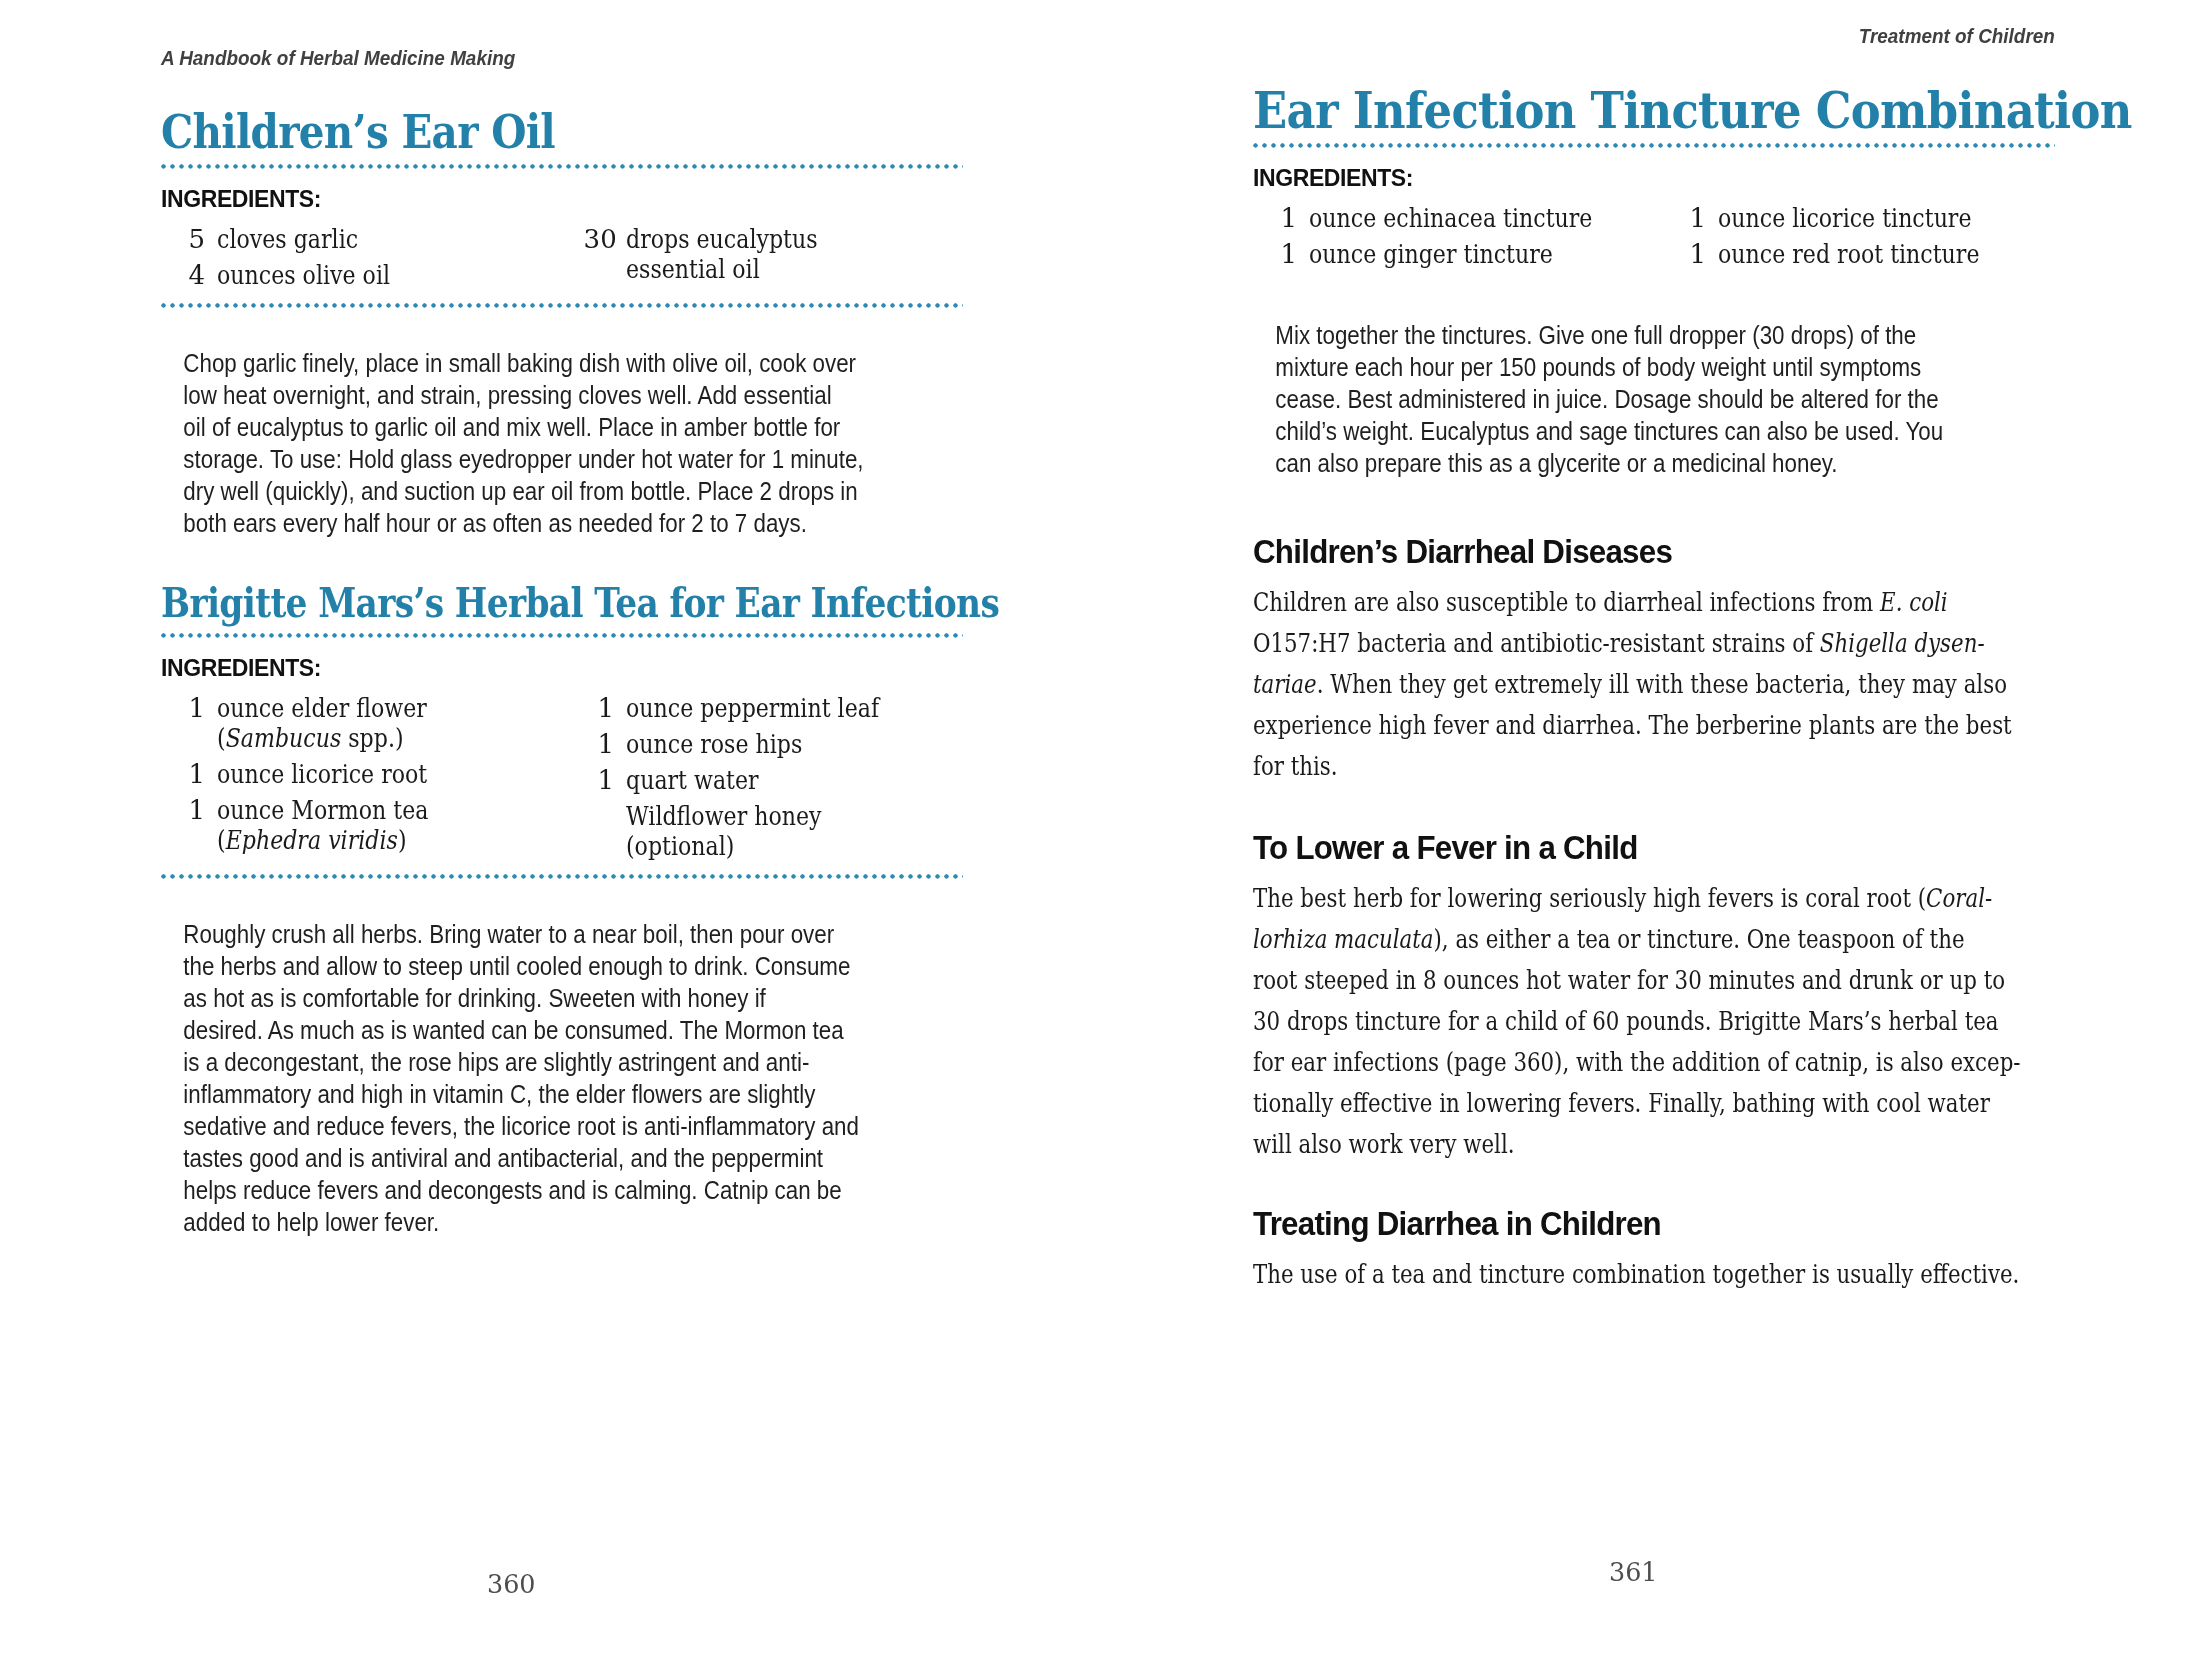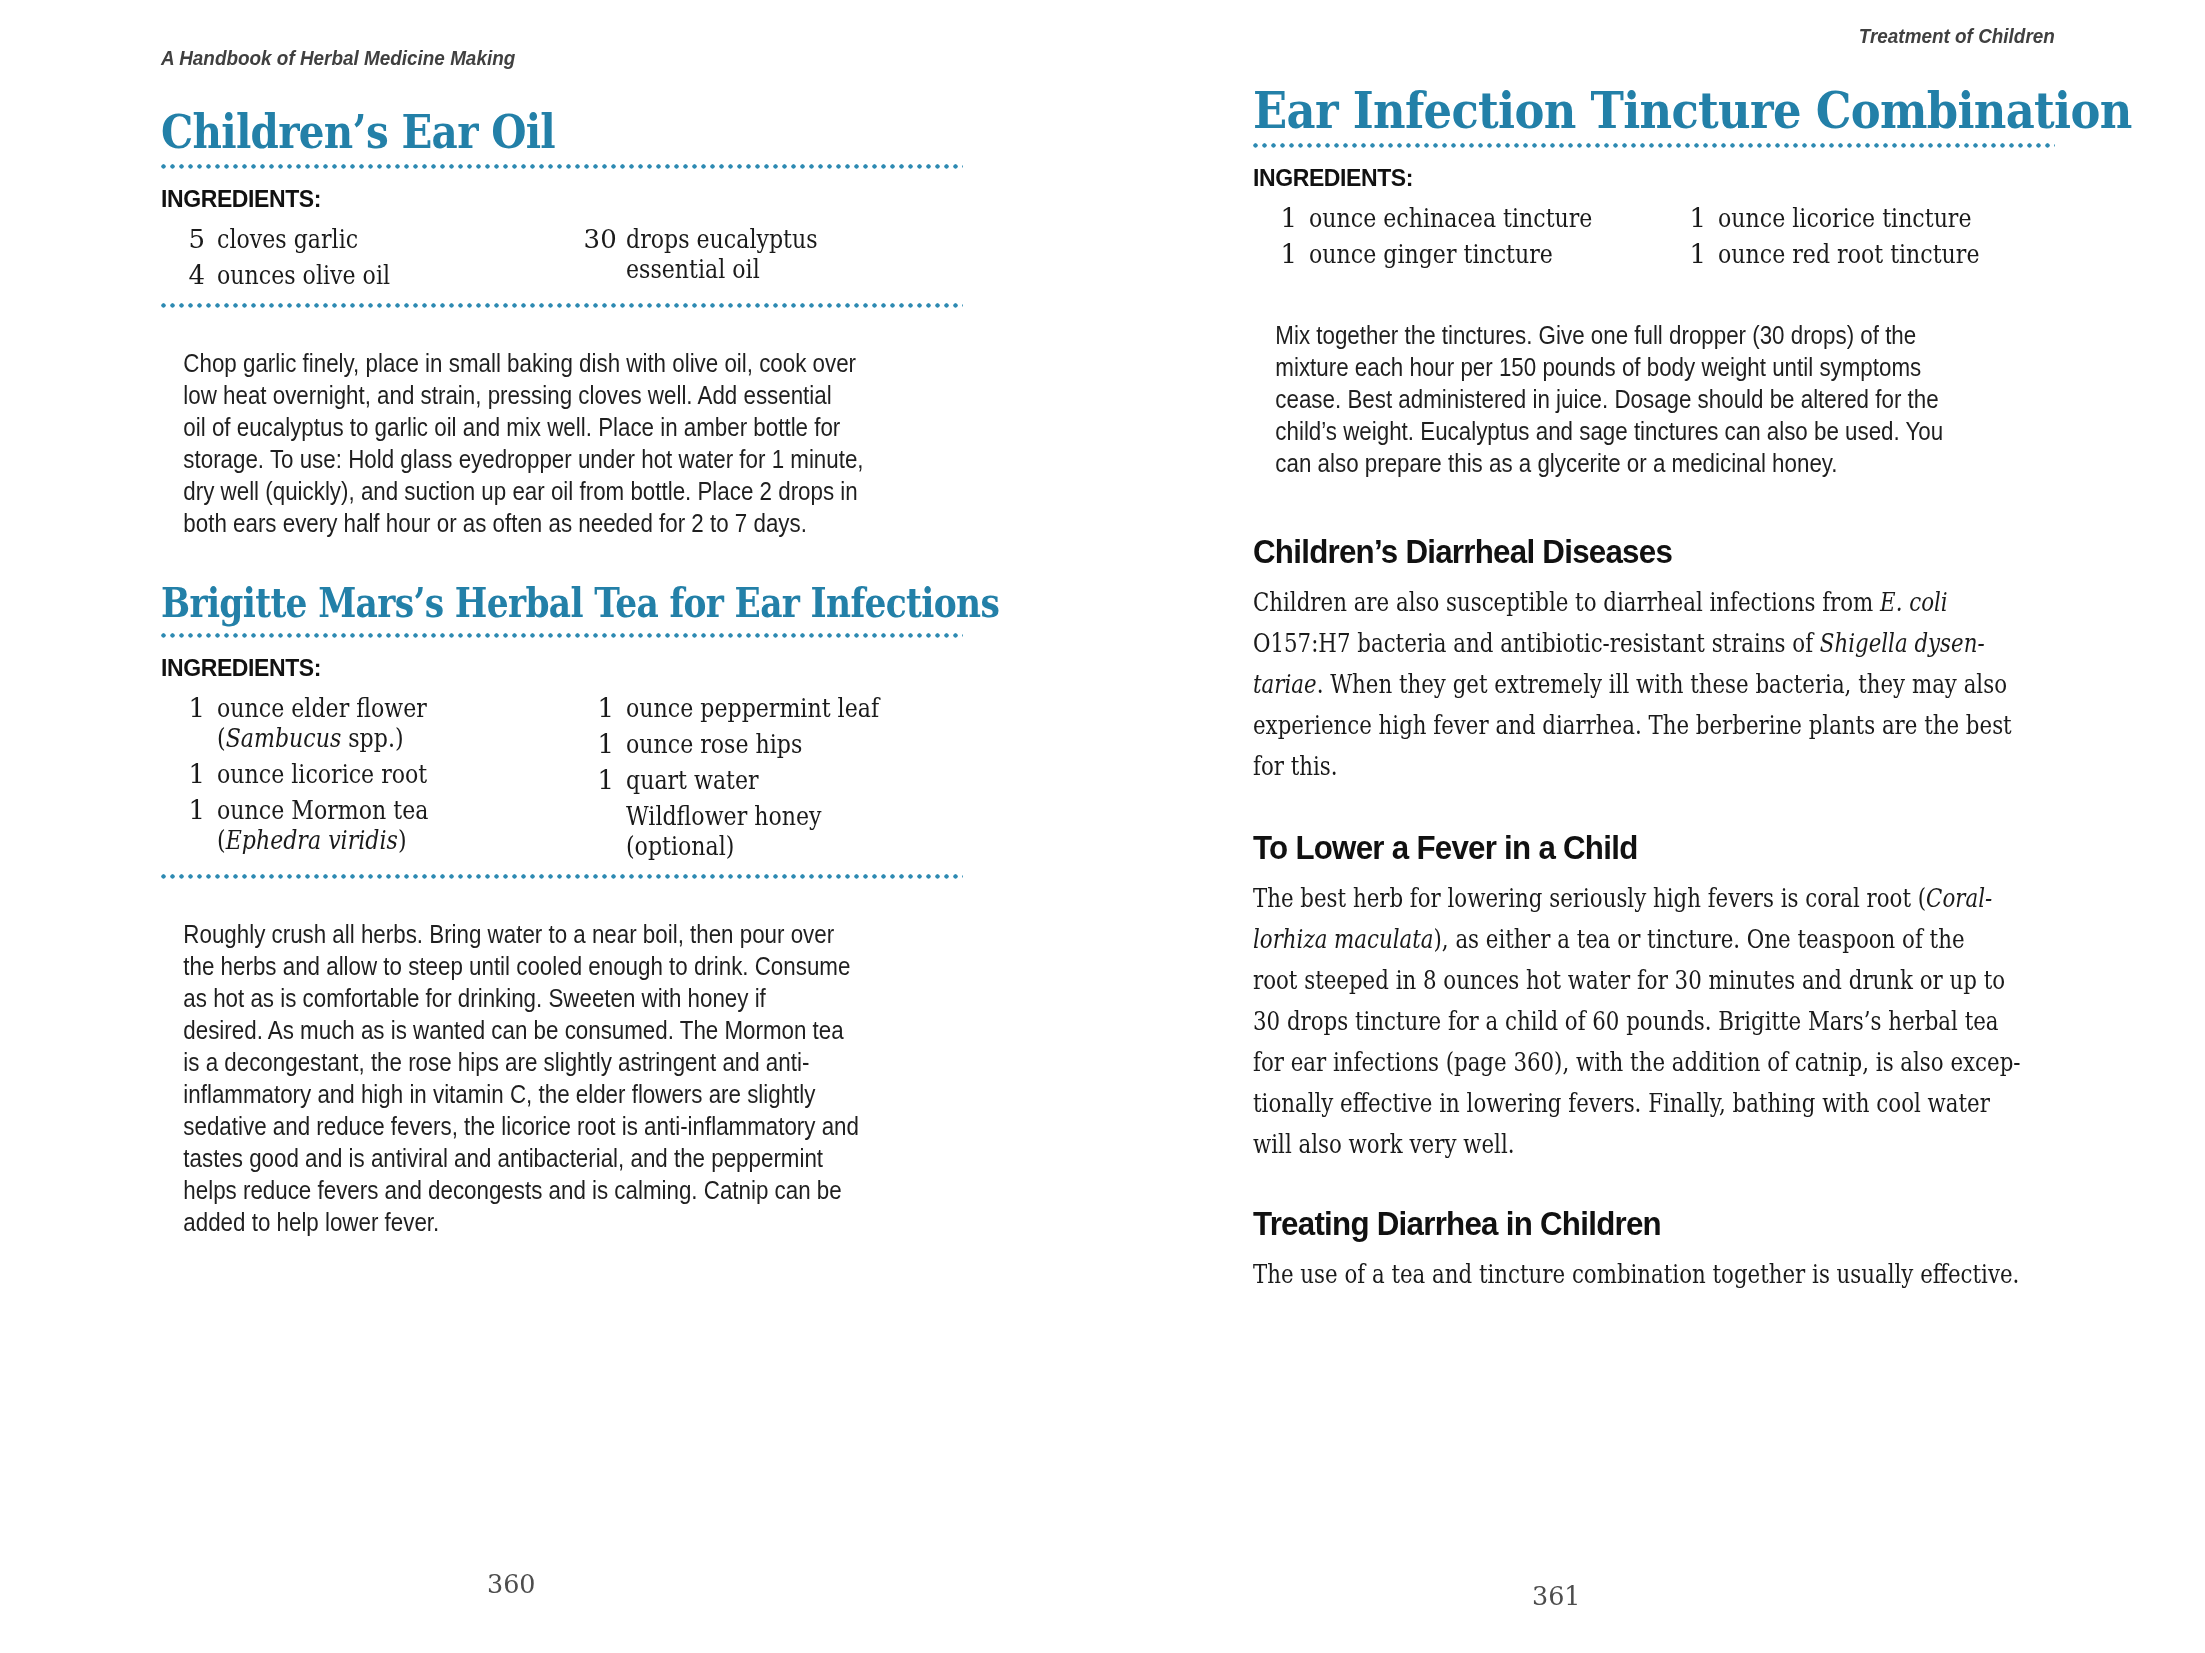--- a/index.html
+++ b/index.html
@@ -45,21 +45,21 @@
   .serif-body em{font-style:italic;}
 
   .sx{display:inline-block;white-space:nowrap;}
   .sx88{transform:scaleX(0.88);transform-origin:0 0;}
   .sx84{transform:scaleX(0.84);transform-origin:0 0;}
   .sx90r{transform:scaleX(0.9);transform-origin:100% 0;}
   .sx90{transform:scaleX(0.9);transform-origin:0 0;}
 
   .page-number{position:absolute;font-family:"DejaVu Serif",serif;font-size:25.4px;color:#4d4d4d;}
   .pn-left{left:487px;top:1569px;}
-  .pn-right{left:1532px;top:1557px;margin-top:24px;}
+  .pn-right{left:1609px;top:1557px;}
 </style>
 </head>
 <body>
 
 <div>
 
   <div class="page page-left">
     <div class="running-head"><span class="sx sx90">A Handbook of Herbal Medicine Making</span></div>
 
     <h1 class="recipe-title t1"><span class="sx sx88">Children’s Ear Oil</span></h1>

